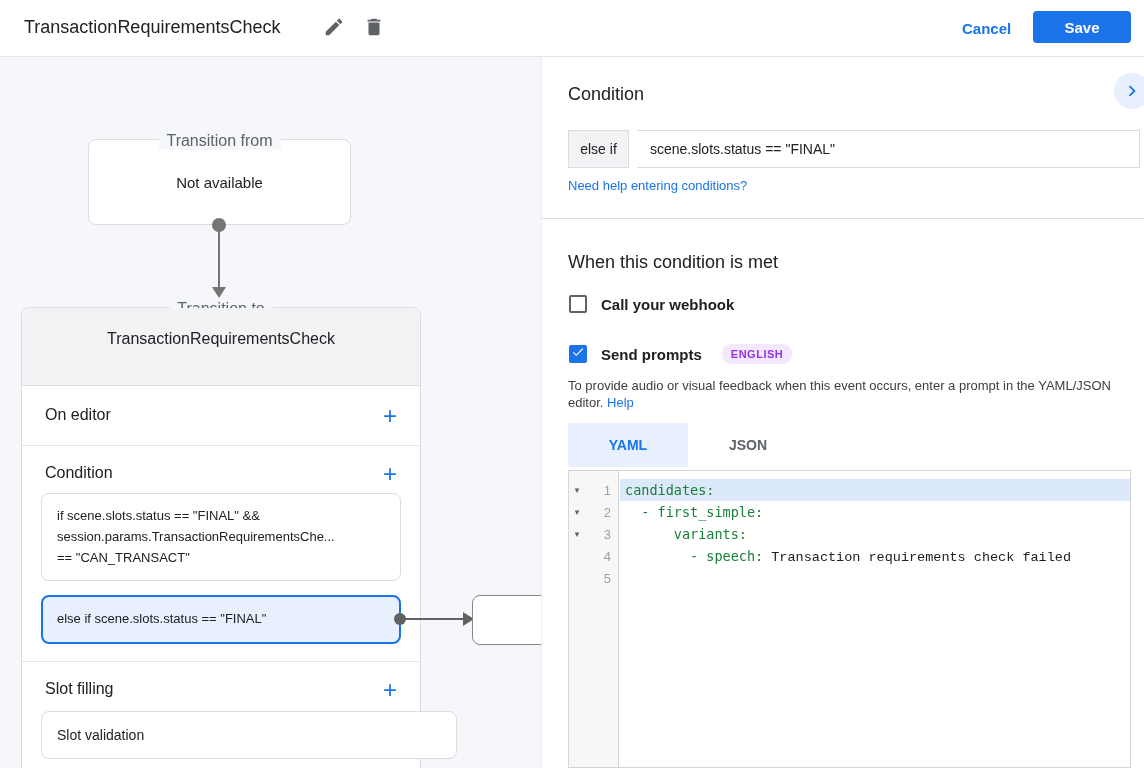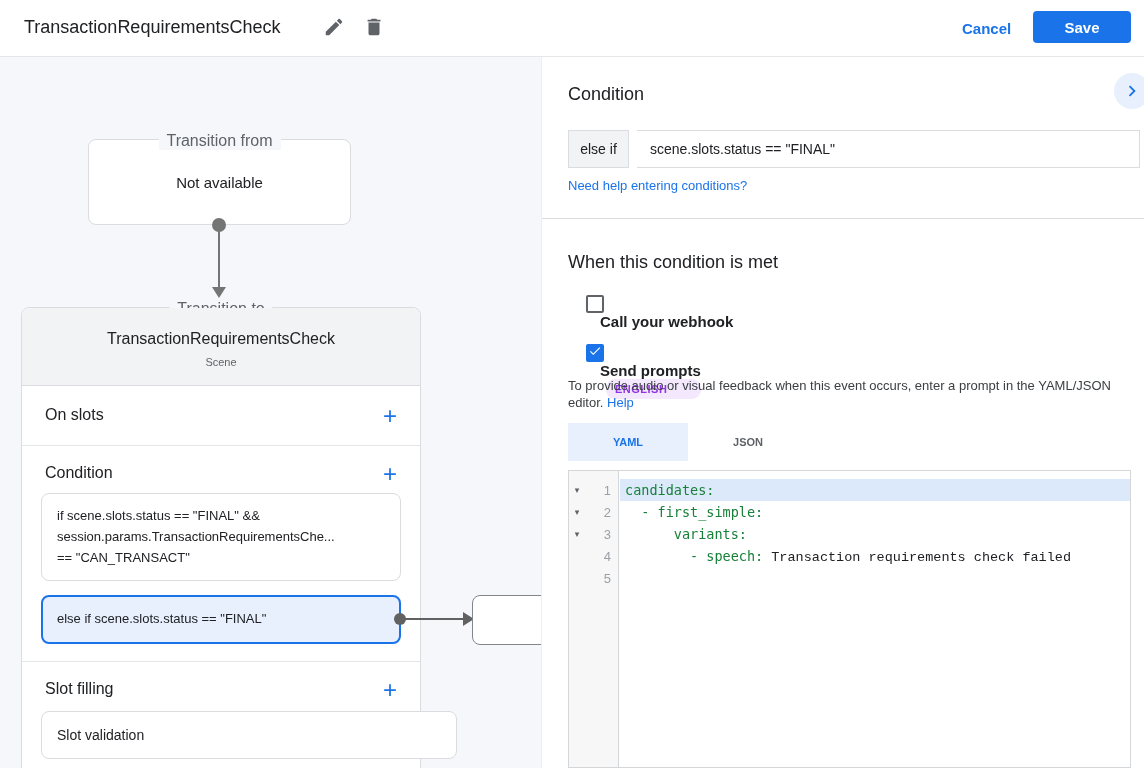--- a/index.html
+++ b/index.html
@@ -68,32 +68,32 @@
   .collapse-btn{position:absolute;left:572px;top:16px;width:36px;height:36px;border-radius:50%;background:var(--sel-bg);border:none;cursor:pointer;}
   .collapse-btn svg{width:22px;height:22px;fill:var(--accent);margin-top:2px;}
 
   .cond-row{position:absolute;left:26px;top:73px;height:38px;display:flex;gap:8px;}
   .cond-prefix{width:61px;height:38px;background:#f1f3f4;border:1px solid var(--border);display:flex;align-items:center;justify-content:center;font-size:14px;color:var(--text-dark);}
   .cond-input{width:503px;height:38px;border:1px solid var(--border);border-left:none;background:#fff;padding:0 13px;font-size:14px;color:var(--text-dark);font-family:inherit;outline:none;}
   .help-link{position:absolute;left:26px;top:121px;font-size:13px;color:var(--accent);text-decoration:none;cursor:pointer;}
   .panel-divider{position:absolute;left:0;top:161px;width:603px;height:1px;background:var(--border);}
 
   .when-title{position:absolute;left:26px;top:195px;font-size:18px;color:var(--text-dark);}
-  .check-row{position:absolute;left:44px;display:flex;cursor:pointer;flex-direction:column;}
+  .check-row{position:absolute;left:27px;display:flex;align-items:center;cursor:pointer;}
   .checkbox{width:18px;height:18px;border:2px solid var(--text-gray);border-radius:2px;background:#fff;flex:none;}
   .checkbox.checked{border-color:var(--accent);background:var(--accent);display:flex;align-items:center;justify-content:center;}
   .checkbox.checked svg{width:14px;height:14px;fill:#fff;}
   .check-label{margin-left:14px;font-size:15px;font-weight:700;color:var(--text-dark);}
   .lang-badge{margin-left:20px;background:var(--badge-bg);color:var(--badge-text);font-size:11px;font-weight:700;letter-spacing:.5px;padding:4px 9px;border-radius:9px;}
 
   .prompt-desc{position:absolute;left:26px;top:320px;width:575px;font-size:13px;color:#3c4043;line-height:17px;}
   .prompt-desc a{color:var(--accent);text-decoration:none;cursor:pointer;}
 
   .tabs{position:absolute;left:26px;top:366px;height:33px;display:flex;}
-  .tab{width:120px;height:38px;display:flex;align-items:center;justify-content:center;font-size:11px;font-weight:600;cursor:pointer;}
+  .tab{width:120px;height:44px;display:flex;align-items:center;justify-content:center;font-size:14px;font-weight:600;cursor:pointer;}
   .tab.active{background:var(--sel-bg);color:var(--accent);}
   .tab.inactive{background:#fff;color:var(--text-gray);}
 
   .editor{position:absolute;left:26px;top:413px;width:563px;height:298px;border:1px solid #d4d7da;background:#fff;overflow:hidden;}
   .gutter{position:absolute;left:0;top:0;width:50px;height:100%;background:#f7f7f7;border-right:1px solid #d4d7da;padding-top:8px;}
   .gutter-cell{height:22px;display:flex;align-items:center;}
   .fold{width:16px;text-align:center;font-size:9px;color:#5f6368;cursor:pointer;}
   .lnum{flex:1;text-align:right;padding-right:7px;font-size:13px;color:#9aa0a6;}
   .code-col{position:absolute;left:51px;top:0;right:0;height:100%;padding-top:8px;}
   .code-row{height:22px;line-height:22px;white-space:pre;font-family:"DejaVu Sans Mono","Liberation Mono",monospace;font-size:13.5px;padding-left:5px;}
@@ -113,25 +113,24 @@
       <div class="tfrom-content">Not available</div>
     </div>
     <div class="v-conn-dot"></div>
     <div class="v-conn-line"></div>
     <div class="v-conn-arrow"></div>
 
     <div class="scene-card">
       <span class="legend">Transition to</span>
       <div class="scene-header">
         <div class="scene-name">TransactionRequirementsCheck</div>
-        <div class="scene-type">Scene</div>
       </div>
 
       <div class="card-row" style="top:78px;height:60px;">
-        <span class="row-label" style="top:20px;">On slots</span>
+        <span class="row-label" style="top:20px;">On editor</span>
         <button class="plus-btn" style="top:18px;">+</button>
       </div>
       <div class="row-divider" style="top:137px;"></div>
 
       <div class="card-row" style="top:138px;height:48px;">
         <span class="row-label" style="top:18px;">Condition</span>
         <button class="plus-btn" style="top:16px;">+</button>
       </div>
 
       <div class="cond-box1">

